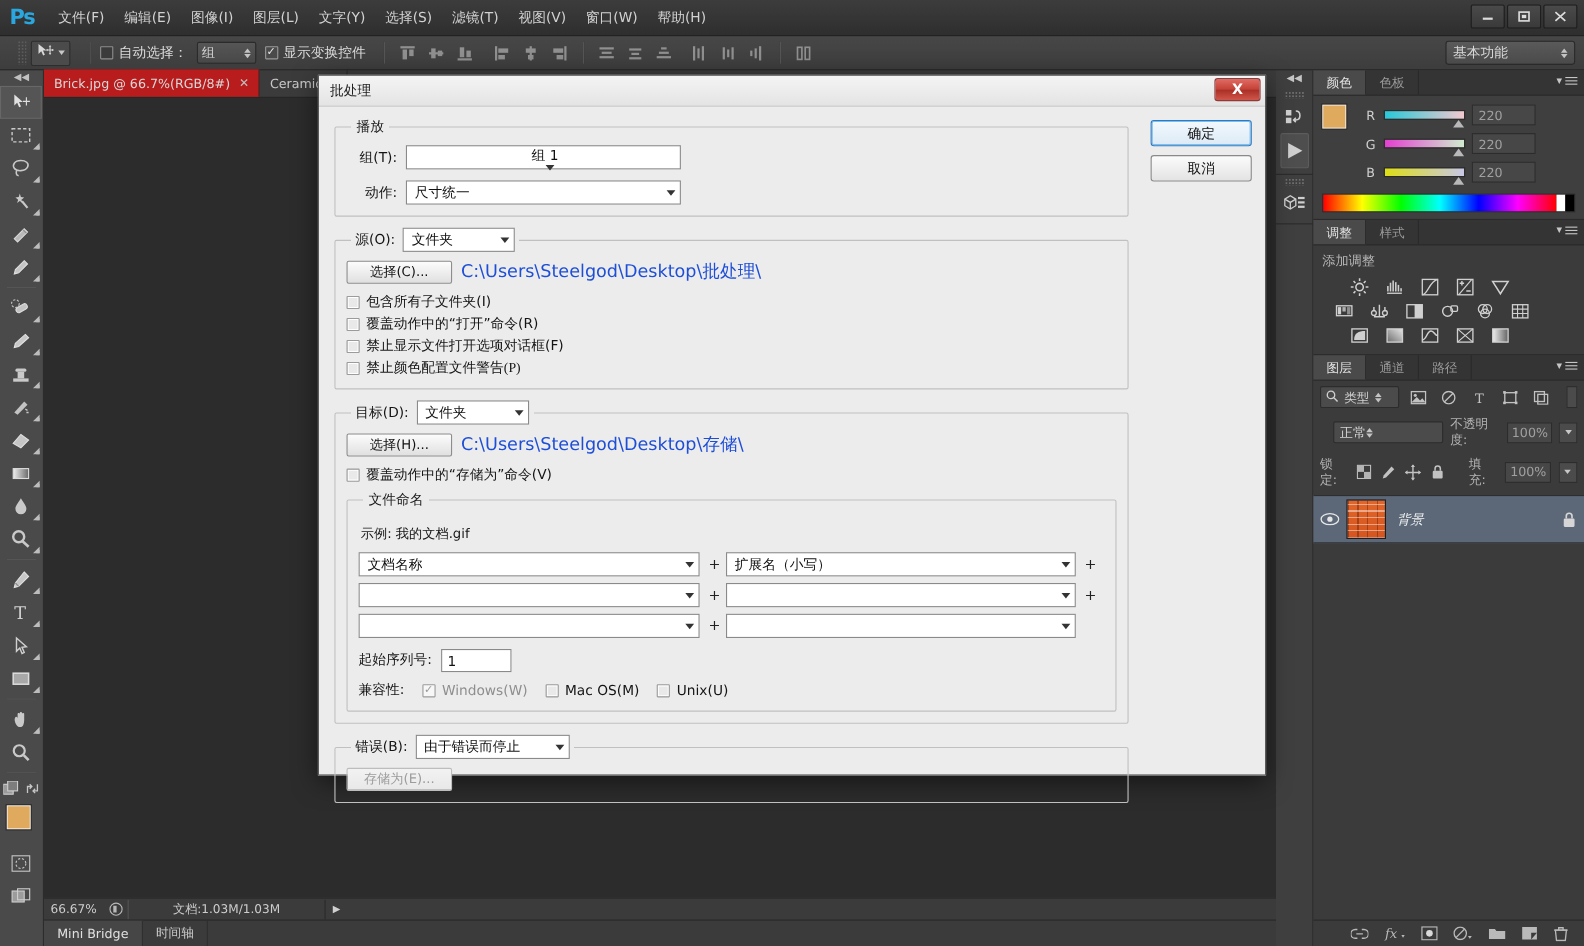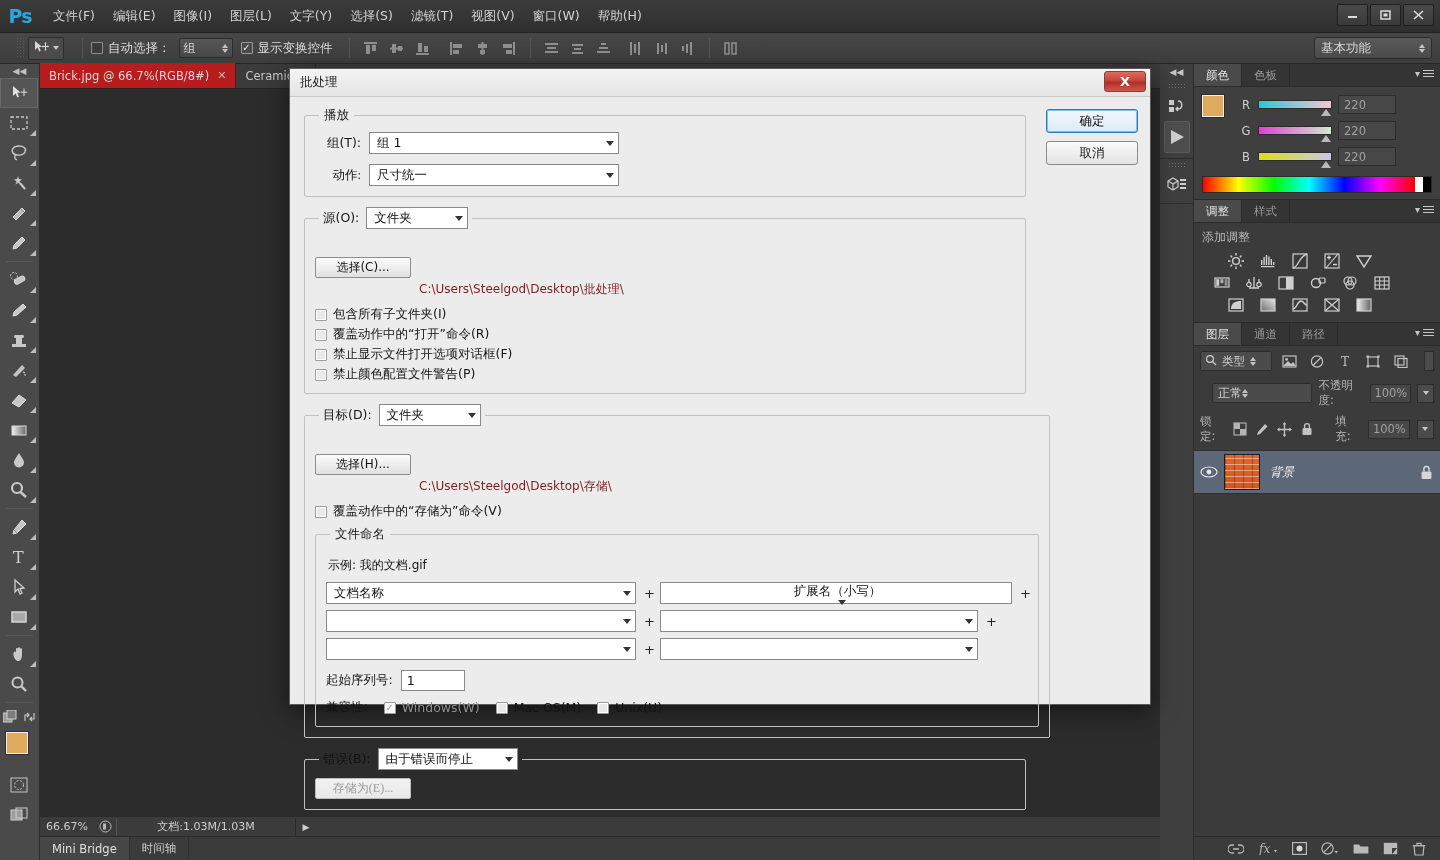--- a/index.html
+++ b/index.html
@@ -241,34 +241,34 @@
     font-size:12.5px; color:#111;
   }
   fieldset.grp {
     border:1px solid #c0c0c0; border-radius:2px; margin:0 0 10px 0; padding:8px 10px 10px;
     background: transparent;
   }
   fieldset.grp > legend { font-size:12.5px; color:#1a1a1a; padding:0 5px; margin-left:4px; }
   fieldset.grp > legend.sel-legend { padding:0 4px; }
   .lbl { font-size:12.5px; color:#141414; }
   .row { display:flex; align-items:center; gap:8px; margin-bottom:10px; }
-  .row:last-child { margin-bottom:0;font-family:Liberation Serif, serif; }
+  .row:last-child { margin-bottom:0; }
   .sel {
     height:22px; border:1px solid #8a8a8a; background:#ffffff;
     display:flex; align-items:center; justify-content:space-between;
     padding:0 4px 0 7px; font-size:12.5px; color:#101010;
   }
   .sel .arw { width:0;height:0;border-left:4px solid transparent;border-right:4px solid transparent;border-top:5px solid #333; margin-left:8px;}
   .btn-sm {
     height:21px; padding:0 10px; border:1px solid #8d8d8d; border-radius:2px;
     background: linear-gradient(180deg,#fcfcfc,#e0e0e0);
     font-size:12px; color:#111; display:inline-flex; align-items:center; justify-content:center;
   }
   .btn-sm.disabled { color:#9c9c9c; border-color:#bdbdbd; background:linear-gradient(180deg,#f2f2f2,#e8e8e8); }
-  .path-txt { font-size:12px; color:#7f1d1d;margin-top:44px; }
+  .path-txt { font-size:16px; color:#1d4ed8; }
   .ckrow { display:flex; align-items:center; gap:6px; margin-bottom:3px; }
   .ck {
     width:12px;height:12px; border:1px solid #9b9b9b; background:#f7f7f7; border-radius:1px;
     display:flex; align-items:center; justify-content:center;
   }
   .ck.inner { box-shadow: inset 0 0 0 1px #ffffff; background:#e9e9e9; }
   .ck.checked-dim { color:#9a9a9a; font-size:10px; line-height:10px; }
   .ck-label { font-size:12.5px; color:#141414; }
   .ck-label.dim { color:#8e8e8e; }
   .example { font-size:12px; color:#141414; margin:6px 0 8px 2px; }
@@ -1061,21 +1061,21 @@
         <div class="btn-ok">确定</div>
         <div class="btn-cancel">取消</div>
       </div>
 
       <div style="width:722px;">
 
         <fieldset class="grp">
           <legend>播放</legend>
           <div class="row">
             <span class="lbl" style="width:46px;text-align:right;">组(T):</span>
-            <span class="sel" style="width:250px;">
+            <span class="sel" style="width:250px;flex-direction:column;">
               <span>组 1</span>
               <span class="arw"></span>
             </span>
           </div>
           <div class="row">
             <span class="lbl" style="width:46px;text-align:right;">动作:</span>
             <span class="sel" style="width:250px;">
               <span>尺寸统一</span>
               <span class="arw"></span>
             </span>
@@ -1101,21 +1101,21 @@
             <span class="ck-label">包含所有子文件夹(I)</span>
           </div>
           <div class="ckrow">
             <span class="ck inner"></span>
             <span class="ck-label">覆盖动作中的“打开”命令(R)</span>
           </div>
           <div class="ckrow">
             <span class="ck inner"></span>
             <span class="ck-label">禁止显示文件打开选项对话框(F)</span>
           </div>
-          <div class="ckrow" style="margin-bottom:0;">
+          <div class="ckrow" style="margin-bottom:0;font-family:Liberation Serif, serif;">
             <span class="ck inner"></span>
             <span class="ck-label">禁止颜色配置文件警告(P)</span>
           </div>
         </fieldset>
 
         <fieldset class="grp">
           <legend class="sel-legend">
             <span style="display:inline-flex;align-items:center;gap:7px;">
               <span class="lbl">目标(D):</span>
               <span class="sel" style="width:102px;">
@@ -1136,21 +1136,21 @@
           <fieldset class="grp" style="margin:6px 0 0 0;">
             <legend>文件命名</legend>
             <div class="example">示例: 我的文档.gif</div>
 
             <div class="nm-row">
               <span class="sel" style="width:310px;">
                 <span>文档名称</span>
                 <span class="arw"></span>
               </span>
               <span class="plus">+</span>
-              <span class="sel" style="width:352px;flex-direction:column;">
+              <span class="sel" style="width:318px;">
                 <span>扩展名（小写）</span>
                 <span class="arw"></span>
               </span>
               <span class="plus">+</span>
             </div>
 
             <div class="nm-row">
               <span class="sel" style="width:310px;">
                 <span></span>
                 <span class="arw"></span>

